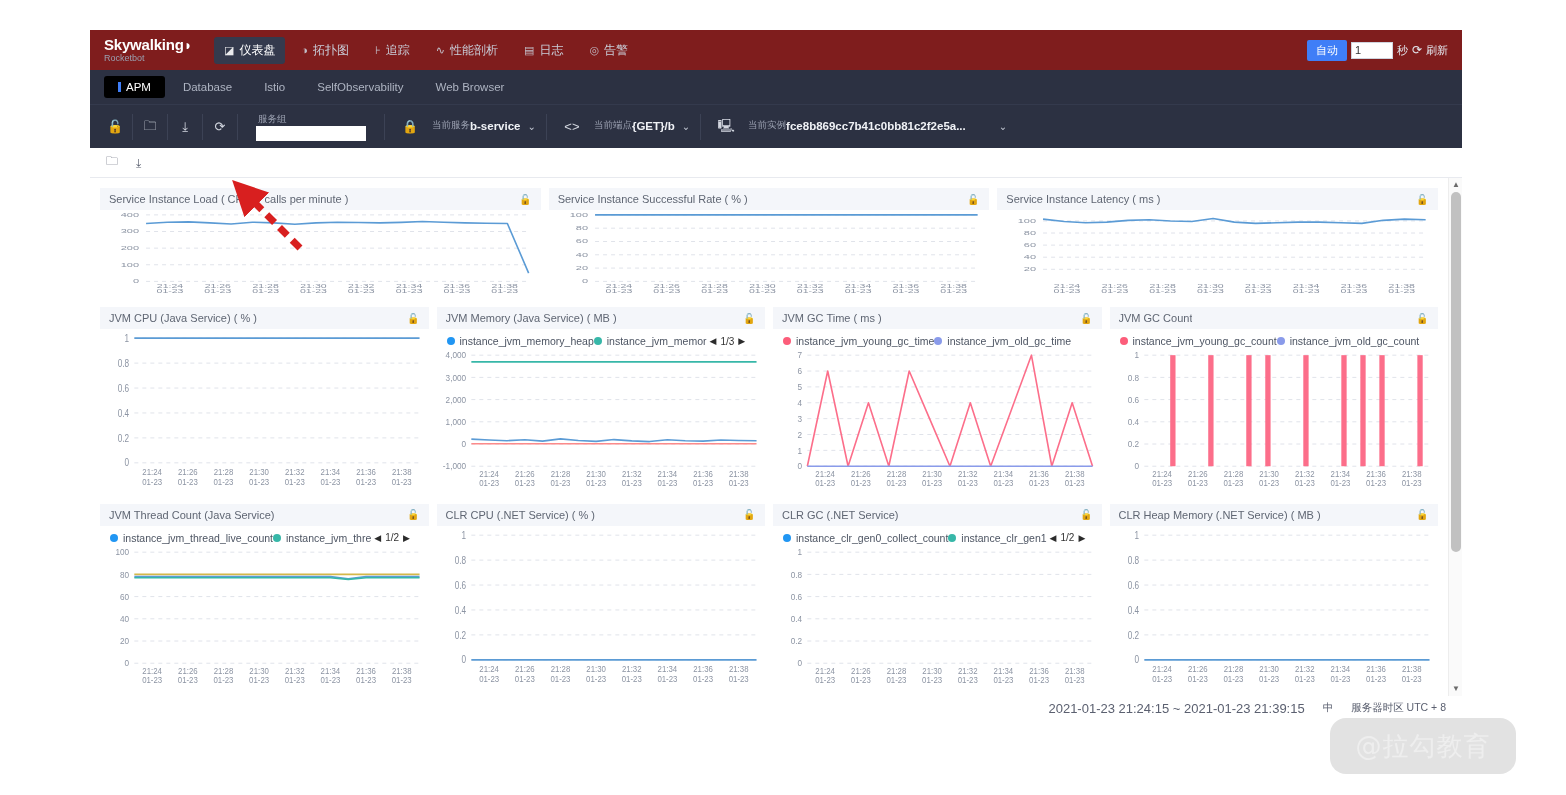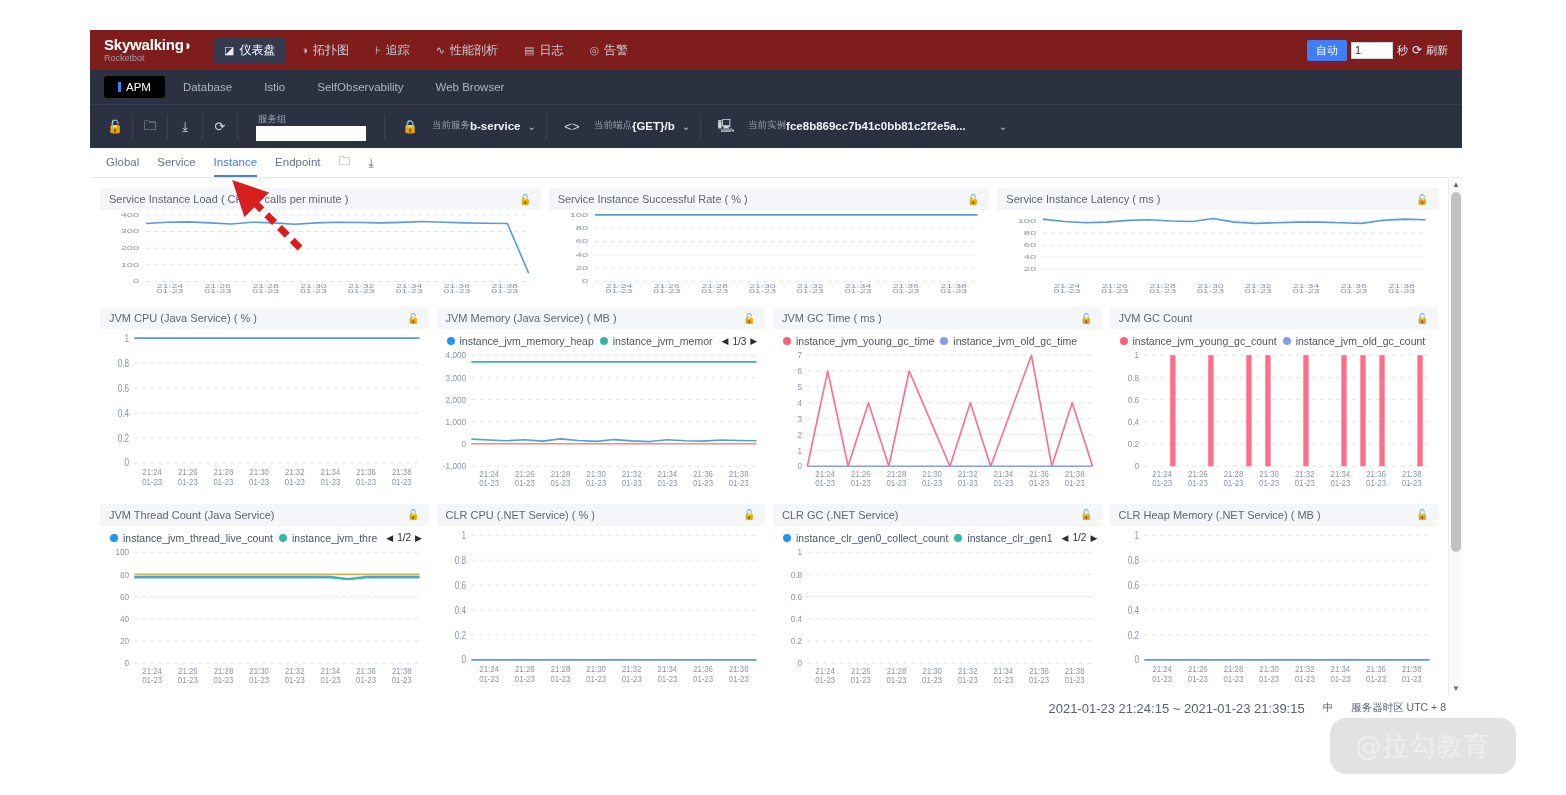--- a/index.html
+++ b/index.html
@@ -131,21 +131,21 @@
   .card.r2, .card.r3 { width: 25%; height: 195px; }
   .card-inner { width: 100%; height: 100%; display: flex; flex-direction: column; }
   .card-head {
     background: #f4f6fa; height: 22px; display: flex; align-items: center;
     padding: 0 9px; justify-content: space-between; flex: none;
   }
   .card-title { font-size: 11px; color: #5f6673; white-space: nowrap; overflow: hidden; }
   .lock-ic { font-size: 10px; color: #7b818f; cursor: pointer; }
 
   .legend {
-    display: flex; align-items: center; gap: 6px;
+    display: flex; align-items: center; 
     padding: 6px 4px 0 10px; font-size: 10.5px; color: #4c5462;
     flex: none; overflow: hidden; white-space: nowrap;
   }
   .lg-item { display: flex; align-items: center; gap: 5px; }
   .dot { width: 8px; height: 8px; border-radius: 50%; flex: none; }
   .lg-pager { display: flex; align-items: center; gap: 4px; margin-left: 3px; font-size: 10px; color: #333; }
   .pg-arrow { color: #2b2b2b; font-size: 9px; cursor: pointer; }
 
   .plot { flex: 1; position: relative; min-height: 0; }
   .plot svg { width: 100%; height: 100%; display: block; }
@@ -270,26 +270,20 @@
       <span class="sel-ic">🖳</span>
       <span class="sel-text">
         <span class="sel-cap">当前实例</span>
         <span class="sel-val">fce8b869cc7b41c0bb81c2f2e5a...</span>
       </span>
       <span class="caret" style="margin-left:26px;">⌄</span>
     </div>
   </div>
 
   <div class="subtabs">
-    <div id="sub-tabs" style="display:flex;align-items:center;gap:18px;height:100%;">
-        <div class="stab">Global</div>
-        <div class="stab">Service</div>
-        <div class="stab active">Instance</div>
-        <div class="stab">Endpoint</div>
-      </div>
     <span class="stab-ic">🗀</span>
     <span class="stab-ic">⤓</span>
   </div>
 
   <div class="board-wrap">
     <div class="board" id="board">
         <div class="card r1">
           <div class="card-inner">
             <div class="card-head">
               <span class="card-title">Service Instance Load ( CPM = calls per minute )</span>

